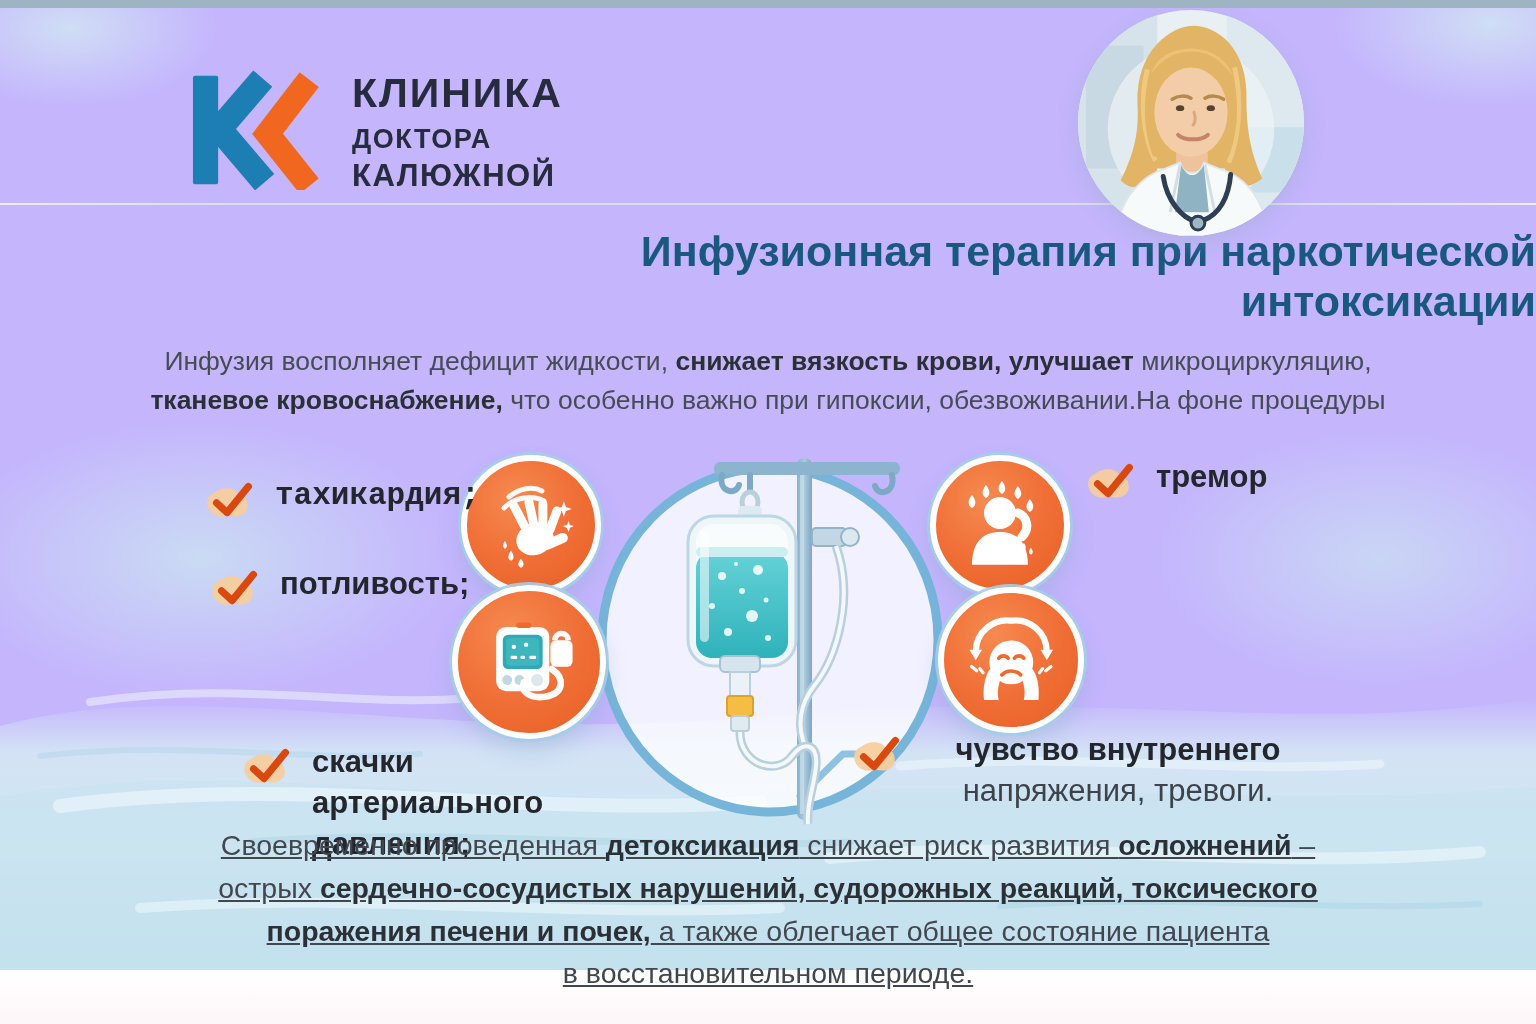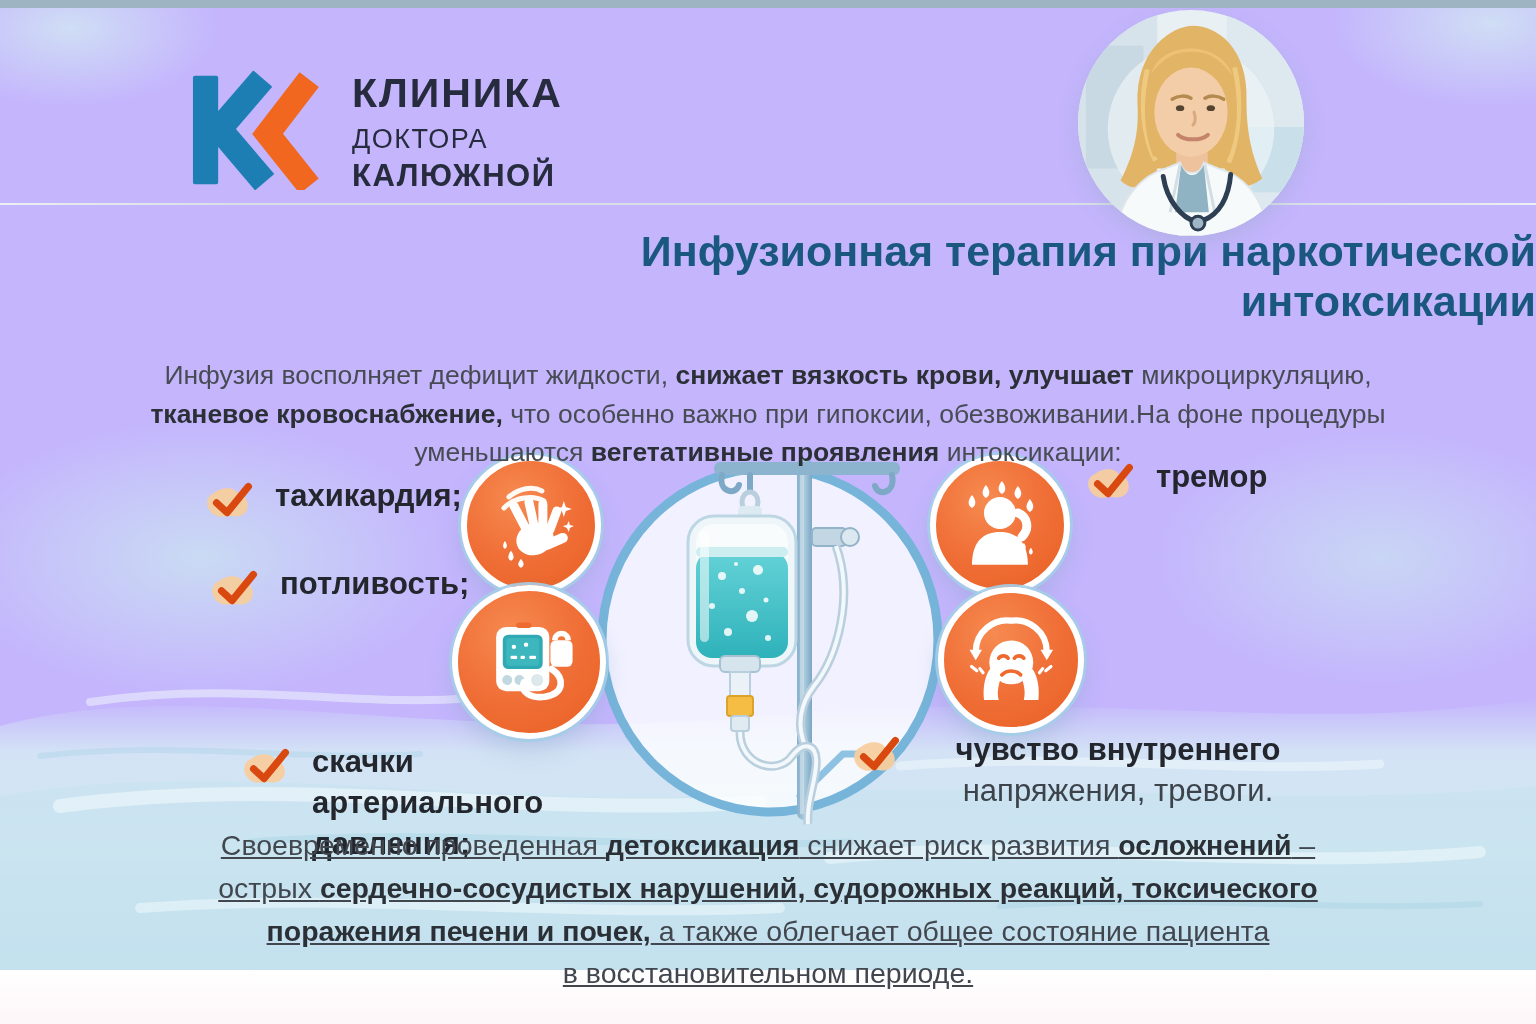--- a/index.html
+++ b/index.html
@@ -18,30 +18,30 @@
   .tint-r{left:1150px;top:420px;width:460px;height:260px;
     background:radial-gradient(closest-side,rgba(203,228,241,.7),rgba(203,228,241,0));}
   .tint-top-l{left:-80px;top:-60px;width:300px;height:160px;
     background:radial-gradient(closest-side,rgba(210,232,243,.8),rgba(210,232,243,0));}
   .tint-top-r{left:1330px;top:-70px;width:320px;height:170px;
     background:radial-gradient(closest-side,rgba(210,232,243,.8),rgba(210,232,243,0));}
   
   .logo-mark{position:absolute;left:188px;top:58px;width:132px;height:124px;z-index:3;}
   .logo-text{position:absolute;left:352px;top:62px;z-index:3;color:#262b3e;}
   .lt1{font-size:41px;font-weight:700;letter-spacing:2px;}
-  .lt2{font-size:27px;font-weight:400;letter-spacing:1.5px;margin-top:7px;}
+  .lt2{font-size:27px;font-weight:700;letter-spacing:1.5px;margin-top:7px;}
   .lt3{font-size:31px;font-weight:700;letter-spacing:1.5px;margin-top:3px;}
   .avatar{position:absolute;left:1078px;top:2px;width:226px;height:226px;border-radius:50%;
     overflow:hidden;z-index:4;box-shadow:0 8px 20px rgba(140,165,185,.30);}
   .sep{position:absolute;left:0;top:195px;width:1536px;height:2px;z-index:2;
     background:linear-gradient(90deg,#eceff3,#d8dfe7 15%,#d8dfe7 85%,#eceff3);}
   
   .title{position:absolute;left:0;top:218px;width:1536px;text-align:right;z-index:3;
     font-size:43px;line-height:1.17;font-weight:700;color:#1a5880;}
-  .intro{position:absolute;left:50%;top:348px;transform:translateX(-50%);width:1350px;
+  .intro{position:absolute;left:50%;top:334px;transform:translateX(-50%);width:1350px;
     text-align:center;z-index:3;font-size:26.5px;line-height:1.46;color:#474c54;font-weight:400;}
   .intro .b,.conclusion .b{font-weight:700;color:#2b3036;}
   .conclusion{position:absolute;left:50%;top:816px;transform:translateX(-50%);width:1260px;
     text-align:center;z-index:3;font-size:28.5px;line-height:1.5;color:#42474f;text-decoration:underline;}
   
   .ring-svg{position:absolute;left:0;top:430px;width:1536px;height:400px;z-index:1;}
   .iv{position:absolute;left:600px;top:436px;width:340px;height:392px;z-index:2;}
   .sym-circle{position:absolute;border-radius:50%;z-index:2;border:6px solid #ffffff;
     background:radial-gradient(circle at 38% 30%,#f68a50 0%,#f07038 48%,#e85f22 100%);
     box-shadow:0 0 0 3px rgba(164,205,232,.9),0 12px 22px rgba(120,160,190,.30);}
@@ -49,21 +49,21 @@
   .c1{left:461px;top:447px;width:128px;height:128px;}
   .c2{left:452px;top:577px;width:142px;height:142px;}
   .c3{left:930px;top:447px;width:128px;height:128px;}
   .c4{left:938px;top:579px;width:134px;height:134px;}
   
   .symptom{position:absolute;display:flex;gap:18px;align-items:flex-start;z-index:3;}
   .check{flex:0 0 auto;margin-top:2px;}
   .sym-label{font-size:31px;line-height:1.32;color:#23262c;font-weight:700;}
   .sym-label span{font-weight:700;}
   .sym-label span.r{font-weight:400;color:#3d434b;}
-  .s1{left:205px;top:468px;}
+  .s1{left:205px;top:468px;font-family:Liberation Mono, monospace;}
   .s2{left:210px;top:556px;}
   .s3{left:1086px;top:449px;}
   .s4{left:242px;top:734px;}  .s4 .sym-label{width:340px;}
   .s5{left:852px;top:722px;}  .s5 .sym-label{width:392px;text-align:center;}
   .rl{display:block;}
 </style>
 </head>
 <body>
 
 <div id="canvas">
@@ -146,21 +146,20 @@
   </div>
 
   <div class="title">
     <div>Инфузионная терапия при наркотической</div>
     <div>интоксикации</div>
   </div>
 
   <div class="intro">
       <div class="rl"><span class="r">Инфузия восполняет дефицит жидкости, </span><span class="b">снижает вязкость крови, улучшает</span><span class="r"> микроциркуляцию,</span></div>
       <div class="rl"><span class="b">тканевое кровоснабжение,</span><span class="r"> что особенно важно при гипоксии, обезвоживании.На фоне процедуры</span></div>
-      <div class="rl"><span class="r">уменьшаются </span><span class="b">вегетативные проявления</span><span class="r"> интоксикации:</span></div>
     </div>
 
   <svg class="ring-svg" viewBox="0 0 1536 400">
     <ellipse cx="770" cy="202" rx="168" ry="172" fill="rgba(252,254,255,0.82)" stroke="#76b4da" stroke-width="9"></ellipse>
     <path d="M800,358 L843,316 L860,316" fill="none" stroke="#8fc2e2" stroke-width="7" stroke-linecap="round" stroke-linejoin="round"></path>
   </svg>
 
   <svg class="iv" viewBox="0 0 340 392">
     <defs>
       <linearGradient id="pole" x1="0" y1="0" x2="1" y2="0">

